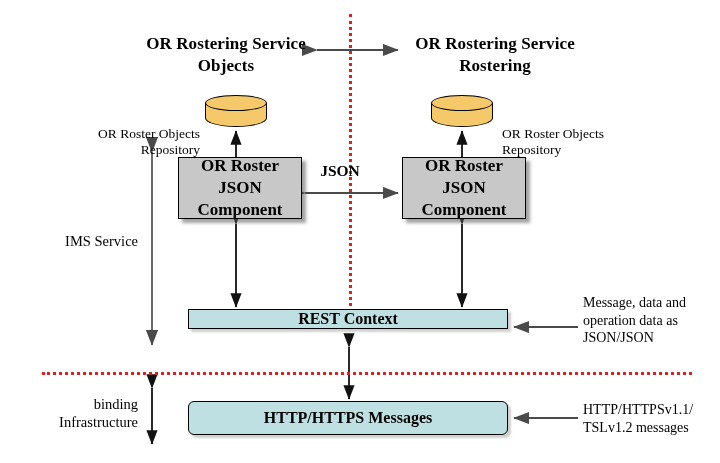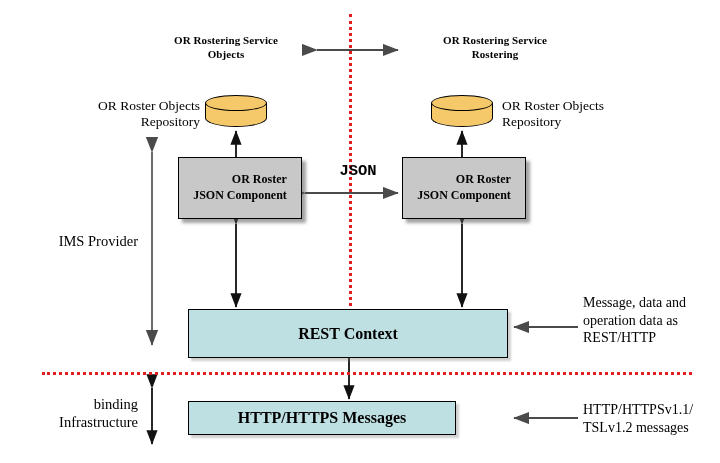--- a/index.html
+++ b/index.html
@@ -16,28 +16,29 @@
     width: 720px;
     height: 463px;
     background: #ffffff;
     overflow: hidden;
   }
   .abs { position: absolute; }
 
   
   .title {
     font-weight: bold;
-    font-size: 11px;
+    font-size: 17px;
     line-height: 1.28;
     text-align: center;
     letter-spacing: 0.1px;
   }
   .repo-label {
     font-size: 13.5px;
     line-height: 1.22;
+    margin-top: 28px;
   }
   .repo-label.right-al { text-align: right; }
   .repo-label.left-al  { text-align: left; }
 
   .side-label {
     font-size: 14.5px;
     line-height: 1.24;
     text-align: right;
   }
   .note-label {
@@ -56,24 +57,23 @@
     box-sizing: border-box;
     display: flex;
     align-items: center;
     justify-content: center;
     text-align: center;
     font-weight: bold;
     border: 1.5px solid #000000;
   }
   .box-gray {
     background: #c8c8c8;
-    font-size: 12px;
+    font-size: 17px;
     line-height: 1.3;
     box-shadow: 4px 4px 3px rgba(90,90,90,0.55);
-    text-align: right;
   }
   .box-blue {
     background: #bfe0e2;
     font-size: 16px;
     box-shadow: 3px 3px 2px rgba(120,120,120,0.35);
   }
 
   
   .cylinder { width: 62px; height: 40px; }
   .cyl-body {
@@ -216,43 +216,43 @@
     </div>
   </div>
 
   <div class="abs box box-gray" style="left:402px; top:157px; width:124px; height:62px;">
     <div>
       <div>OR Roster</div>
       <div>JSON Component</div>
     </div>
   </div>
 
-  <div class="abs json-label" style="left:311px; top:162px; width:94px;font-family:Liberation Mono, monospace;">JSON</div>
-
-  <div class="abs box box-blue" style="left:188px; top:309px; width:320px; height:49px;">
+  <div class="abs json-label" style="left:293px; top:162px; width:94px;">JSON</div>
+
+  <div class="abs box box-blue" style="left:188px; top:309px; width:320px; height:20px;">
     <span>REST Context</span>
   </div>
 
-  <div class="abs box box-blue" style="left:188px; top:401px; width:268px; height:34px;">
+  <div class="abs box box-blue" style="left:188px; top:401px; width:320px; height:34px;border-radius:6px;">
     <span>HTTP/HTTPS  Messages</span>
   </div>
 
   <div class="abs side-label" style="left:20px; top:233px; width:118px;">
-    <span>IMS Provider</span>
+    <span>IMS Service</span>
   </div>
 
   <div class="abs side-label" style="left:12px; top:396px; width:126px;">
     <div>binding</div>
     <div>Infrastructure</div>
   </div>
 
   <div class="abs note-label" style="left:583px; top:294px; width:136px;">
     <div>Message, data and</div>
     <div>operation data as</div>
-    <div>REST/HTTP</div>
+    <div>JSON/JSON</div>
   </div>
 
   <div class="abs note-label" style="left:583px; top:401px; width:136px;">
     <div>HTTP/HTTPSv1.1/</div>
     <div>TSLv1.2 messages</div>
   </div>
 
 </div>
 
 </body></html>

